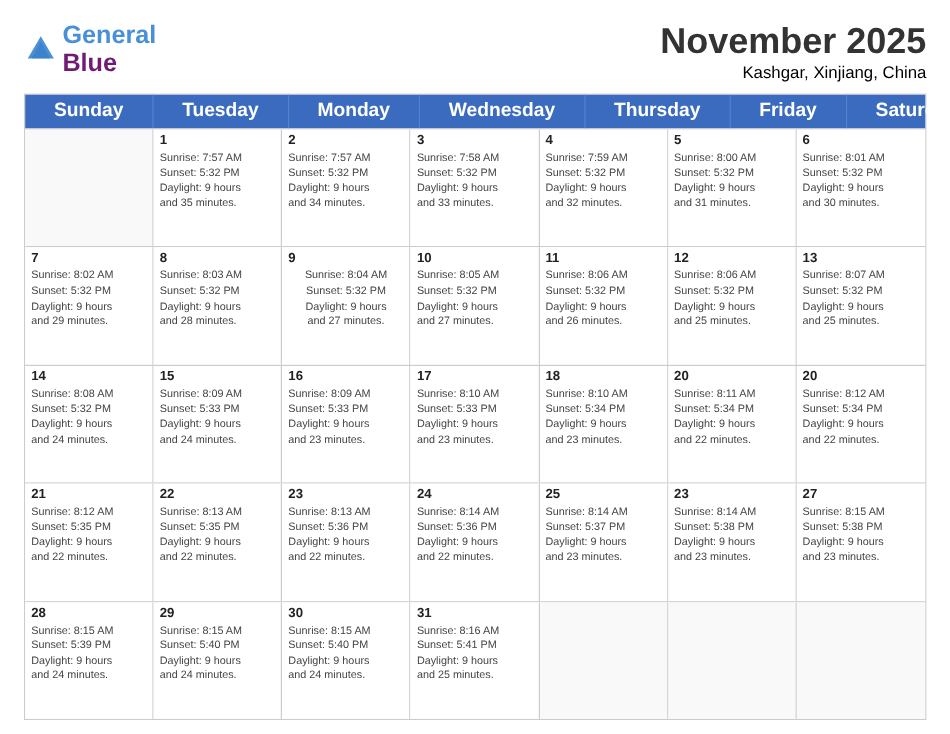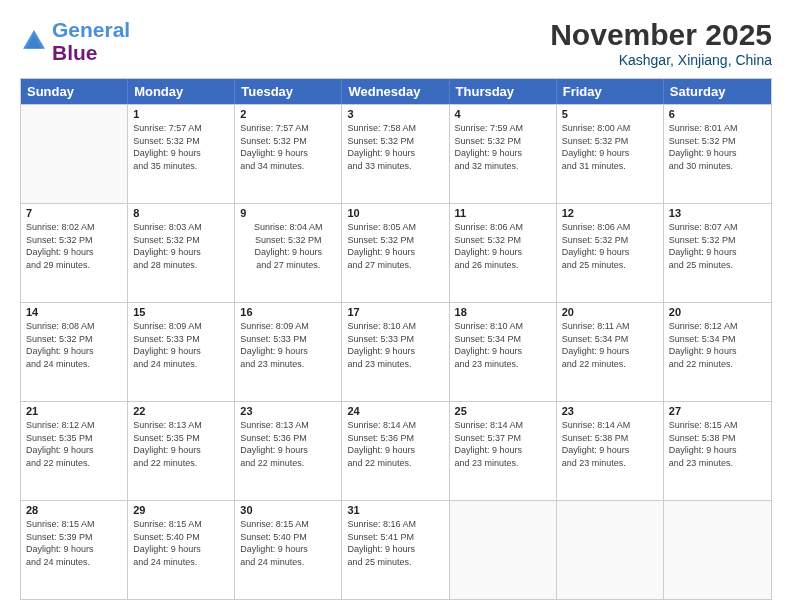--- a/index.html
+++ b/index.html
@@ -44,38 +44,38 @@
     .title-block {
       text-align: right;
     }
     .month-title {
       font-size: 30px;
       font-weight: bold;
       color: #333;
     }
     .location {
       font-size: 14px;
-      color: #0c4a6e;
+      color: #000000;
     }
     .calendar {
       flex: 1;
       display: flex;
       flex-direction: column;
       border: 1px solid #ccc;
     }
     .cal-header {
       display: grid;
       grid-template-columns: repeat(7, 1fr);
       background: #3a6bbf;
     }
     .cal-header-cell {
       color: #fff;
-      font-size: 13px;
+      font-size: 16px;
       font-weight: bold;
-      padding: 5px 6px;
+      padding: 5px 24px;
       text-align: left;
       border-right: 1px solid #5580cc;
     }
     .cal-header-cell:last-child { border-right: none; }
     .cal-body {
       flex: 1;
       display: flex;
       flex-direction: column;
     }
     .cal-row {
@@ -124,22 +124,22 @@
     </div>
     <div class="title-block">
       <div class="month-title">November 2025</div>
       <div class="location">Kashgar, Xinjiang, China</div>
     </div>
   </div>
 
   <div class="calendar">
     <div class="cal-header" id="cal-header">
         <div class="cal-header-cell">Sunday</div>
+        <div class="cal-header-cell">Tuesday</div>
         <div class="cal-header-cell">Monday</div>
-        <div class="cal-header-cell">Tuesday</div>
         <div class="cal-header-cell">Wednesday</div>
         <div class="cal-header-cell">Thursday</div>
         <div class="cal-header-cell">Friday</div>
         <div class="cal-header-cell">Saturday</div>
       </div>
     <div class="cal-body" id="cal-body">
         <div class="cal-row">
           <div class="cal-cell empty"></div>
           <div class="cal-cell">
             <div class="day-num">1</div>

